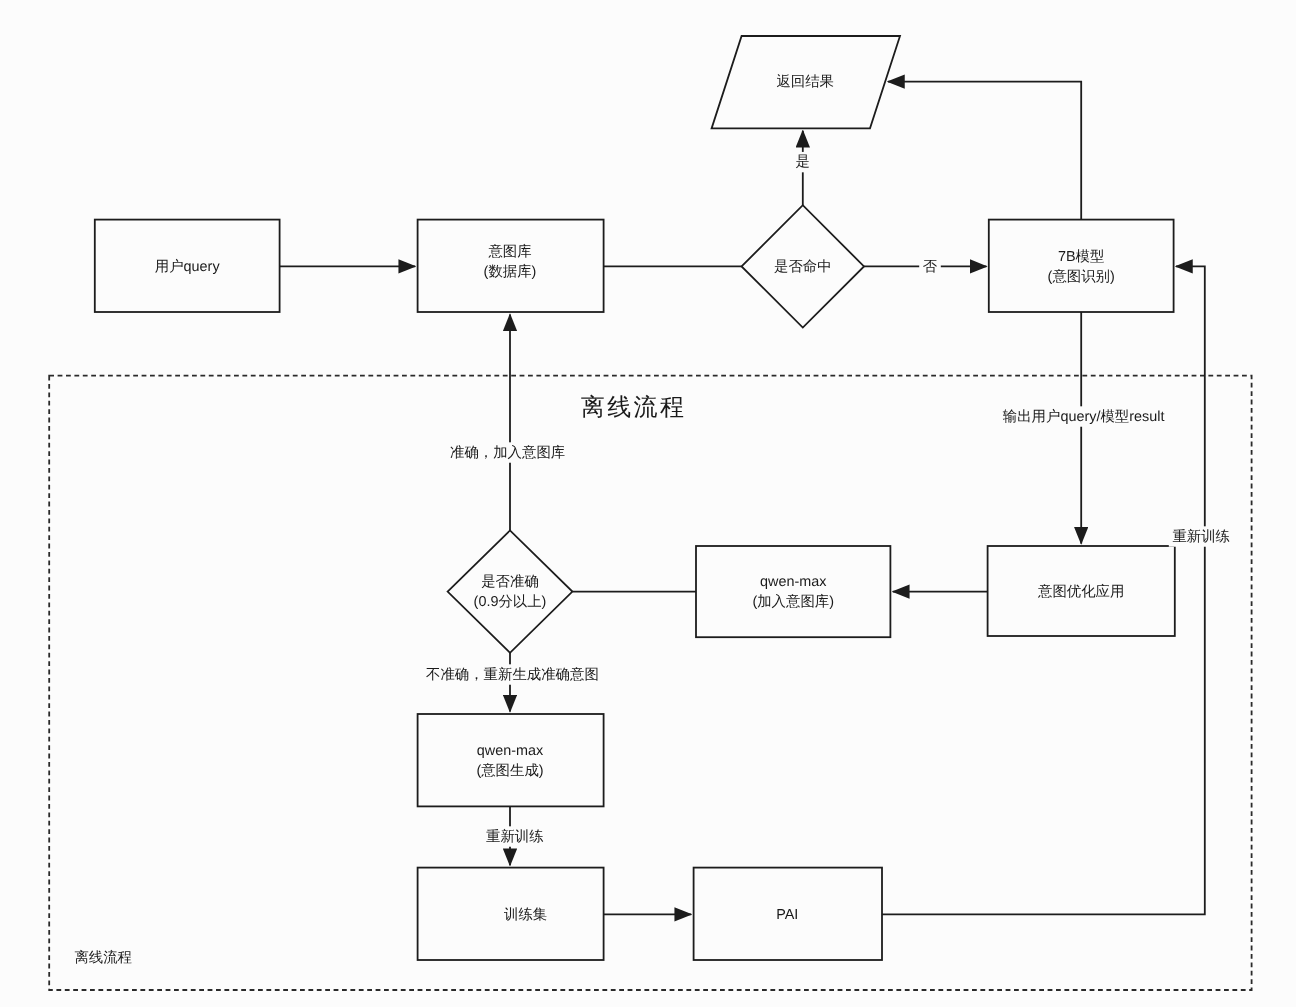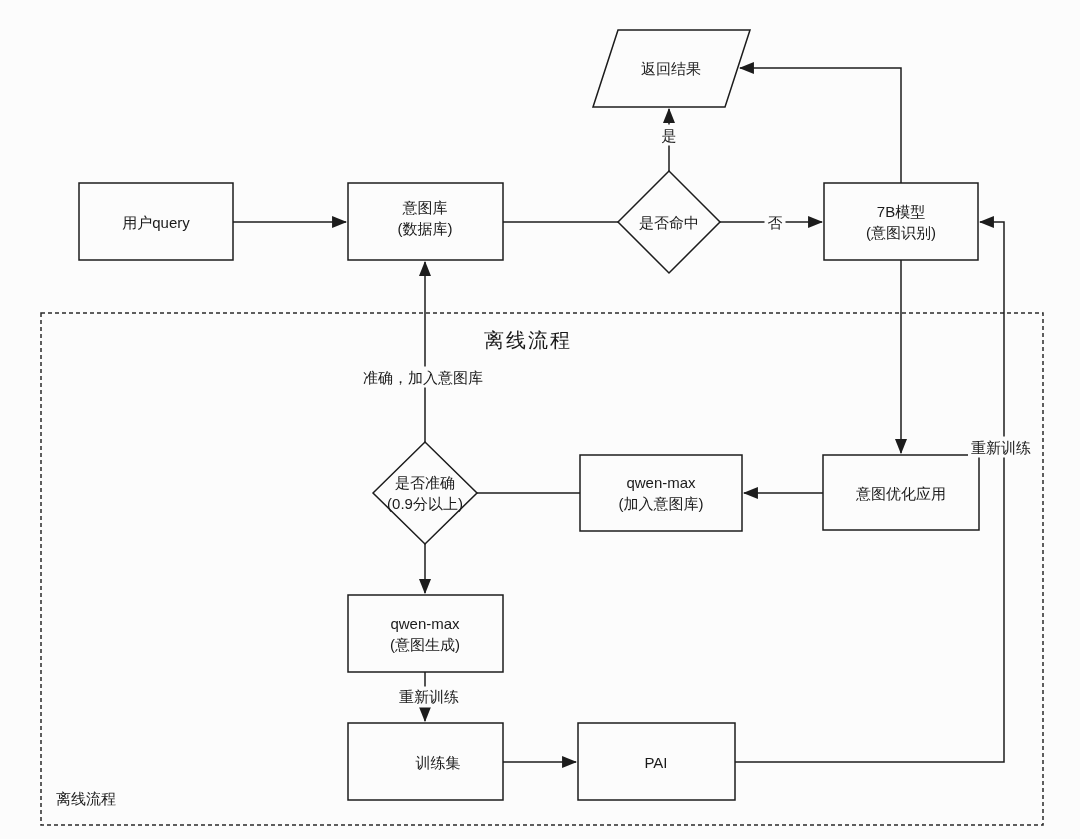--- a/index.html
+++ b/index.html
@@ -9,21 +9,21 @@
     background:#fcfcfc;
     font-family:"Liberation Sans", sans-serif;
     color:#1a1a1a;
     overflow:hidden;
   }
   .canvas svg { position:absolute; left:0; top:0; }
   .lbl {
     position:absolute;
     transform:translate(-50%,-50%);
     text-align:center;
-    font-size:15px;
+    font-size:12px;
     line-height:1.4;
     white-space:nowrap;
     color:#1a1a1a;
   }
   .lbl span { display:block; }
   .edge-lbl { background:#fcfcfc; padding:0 3px; }
   .big { font-size:20px; letter-spacing:2px; }
 </style>
 </head>
 <body>
@@ -106,23 +106,25 @@
   <div class="lbl" style="left:425px; top:762px;margin-left:13px;">训练集</div>
 
   <div class="lbl" style="left:656px; top:762px;">PAI</div>
 
   <div class="lbl edge-lbl" style="left:669px; top:135px;">是</div>
 
   <div class="lbl edge-lbl" style="left:775px; top:222px;">否</div>
 
   <div class="lbl edge-lbl" style="left:423px; top:377px;">准确，加入意图库</div>
 
+  <div class="lbl edge-lbl" style="left:903px; top:347px;">输出用户query/模型result</div>
 
   <div class="lbl edge-lbl" style="left:1001px; top:447px;">重新训练</div>
 
+  <div class="lbl edge-lbl" style="left:427px; top:562px;">不准确，重新生成准确意图</div>
 
   <div class="lbl edge-lbl" style="left:429px; top:697px;font-family:Liberation Serif, serif;">重新训练</div>
 
   <div class="lbl big" style="left:528px; top:340px;">离线流程</div>
 
   <div class="lbl" style="left:86px; top:798px;">离线流程</div>
 
 </div>
 
 </body></html>

